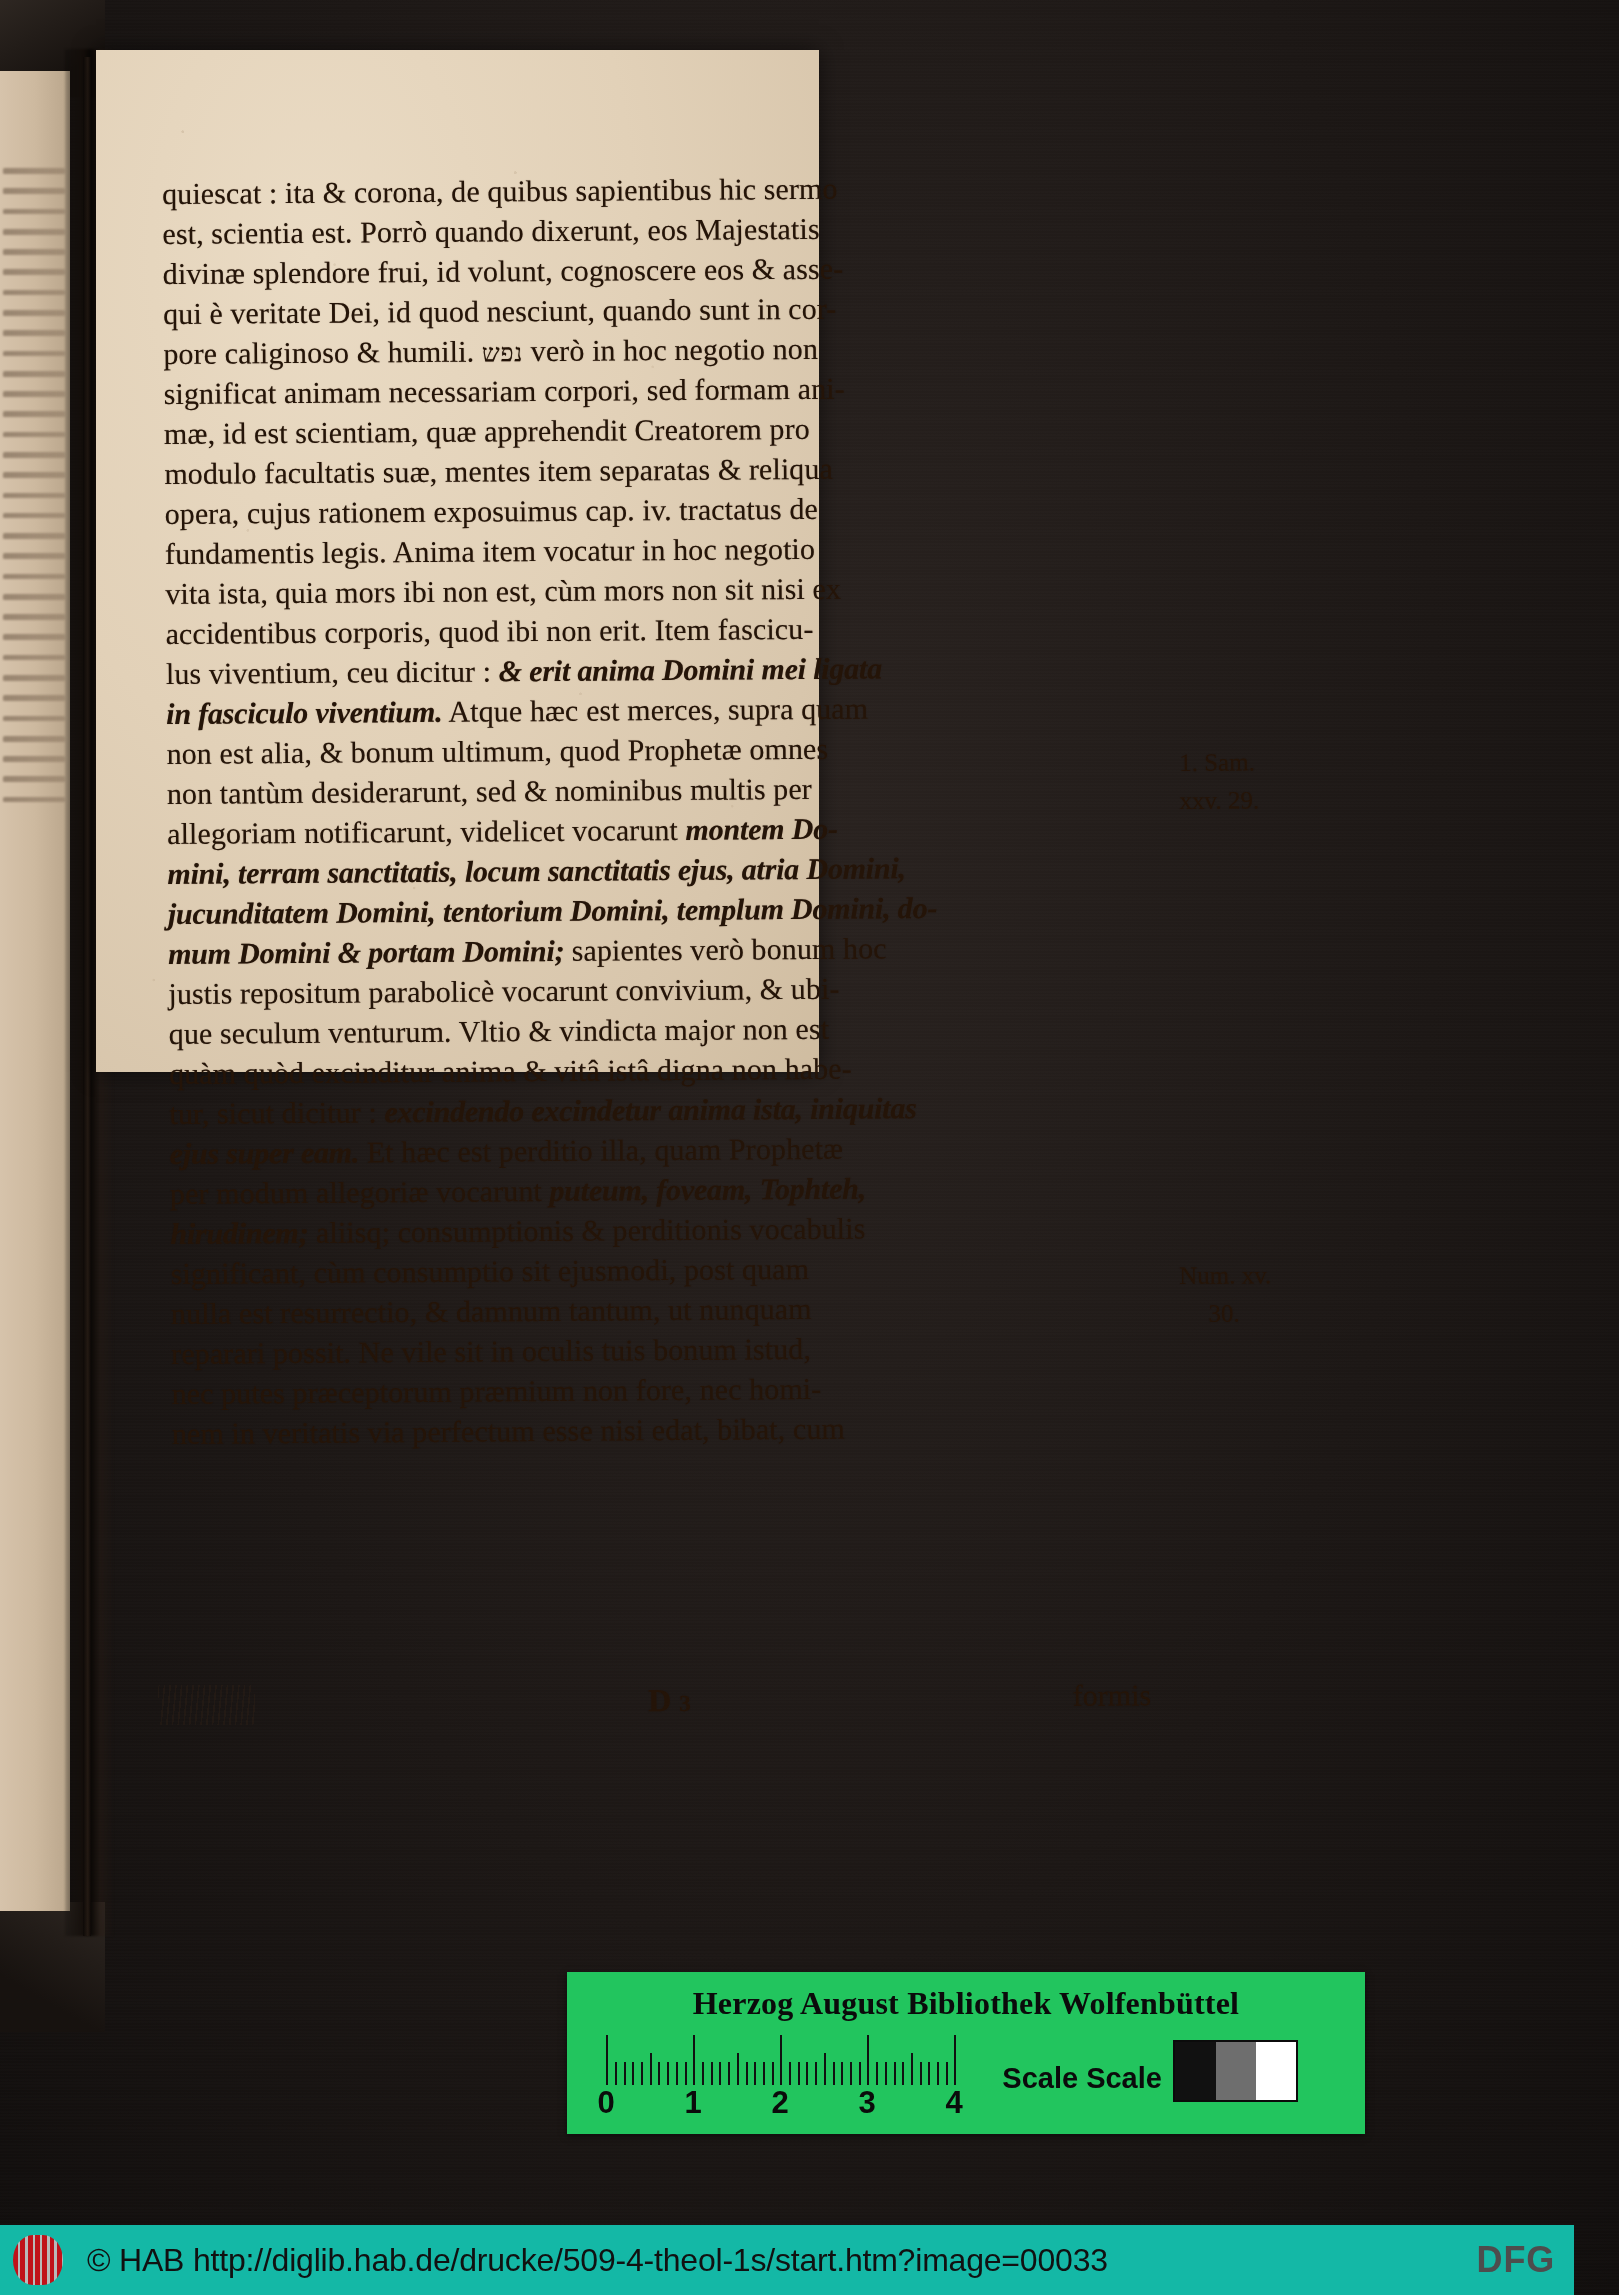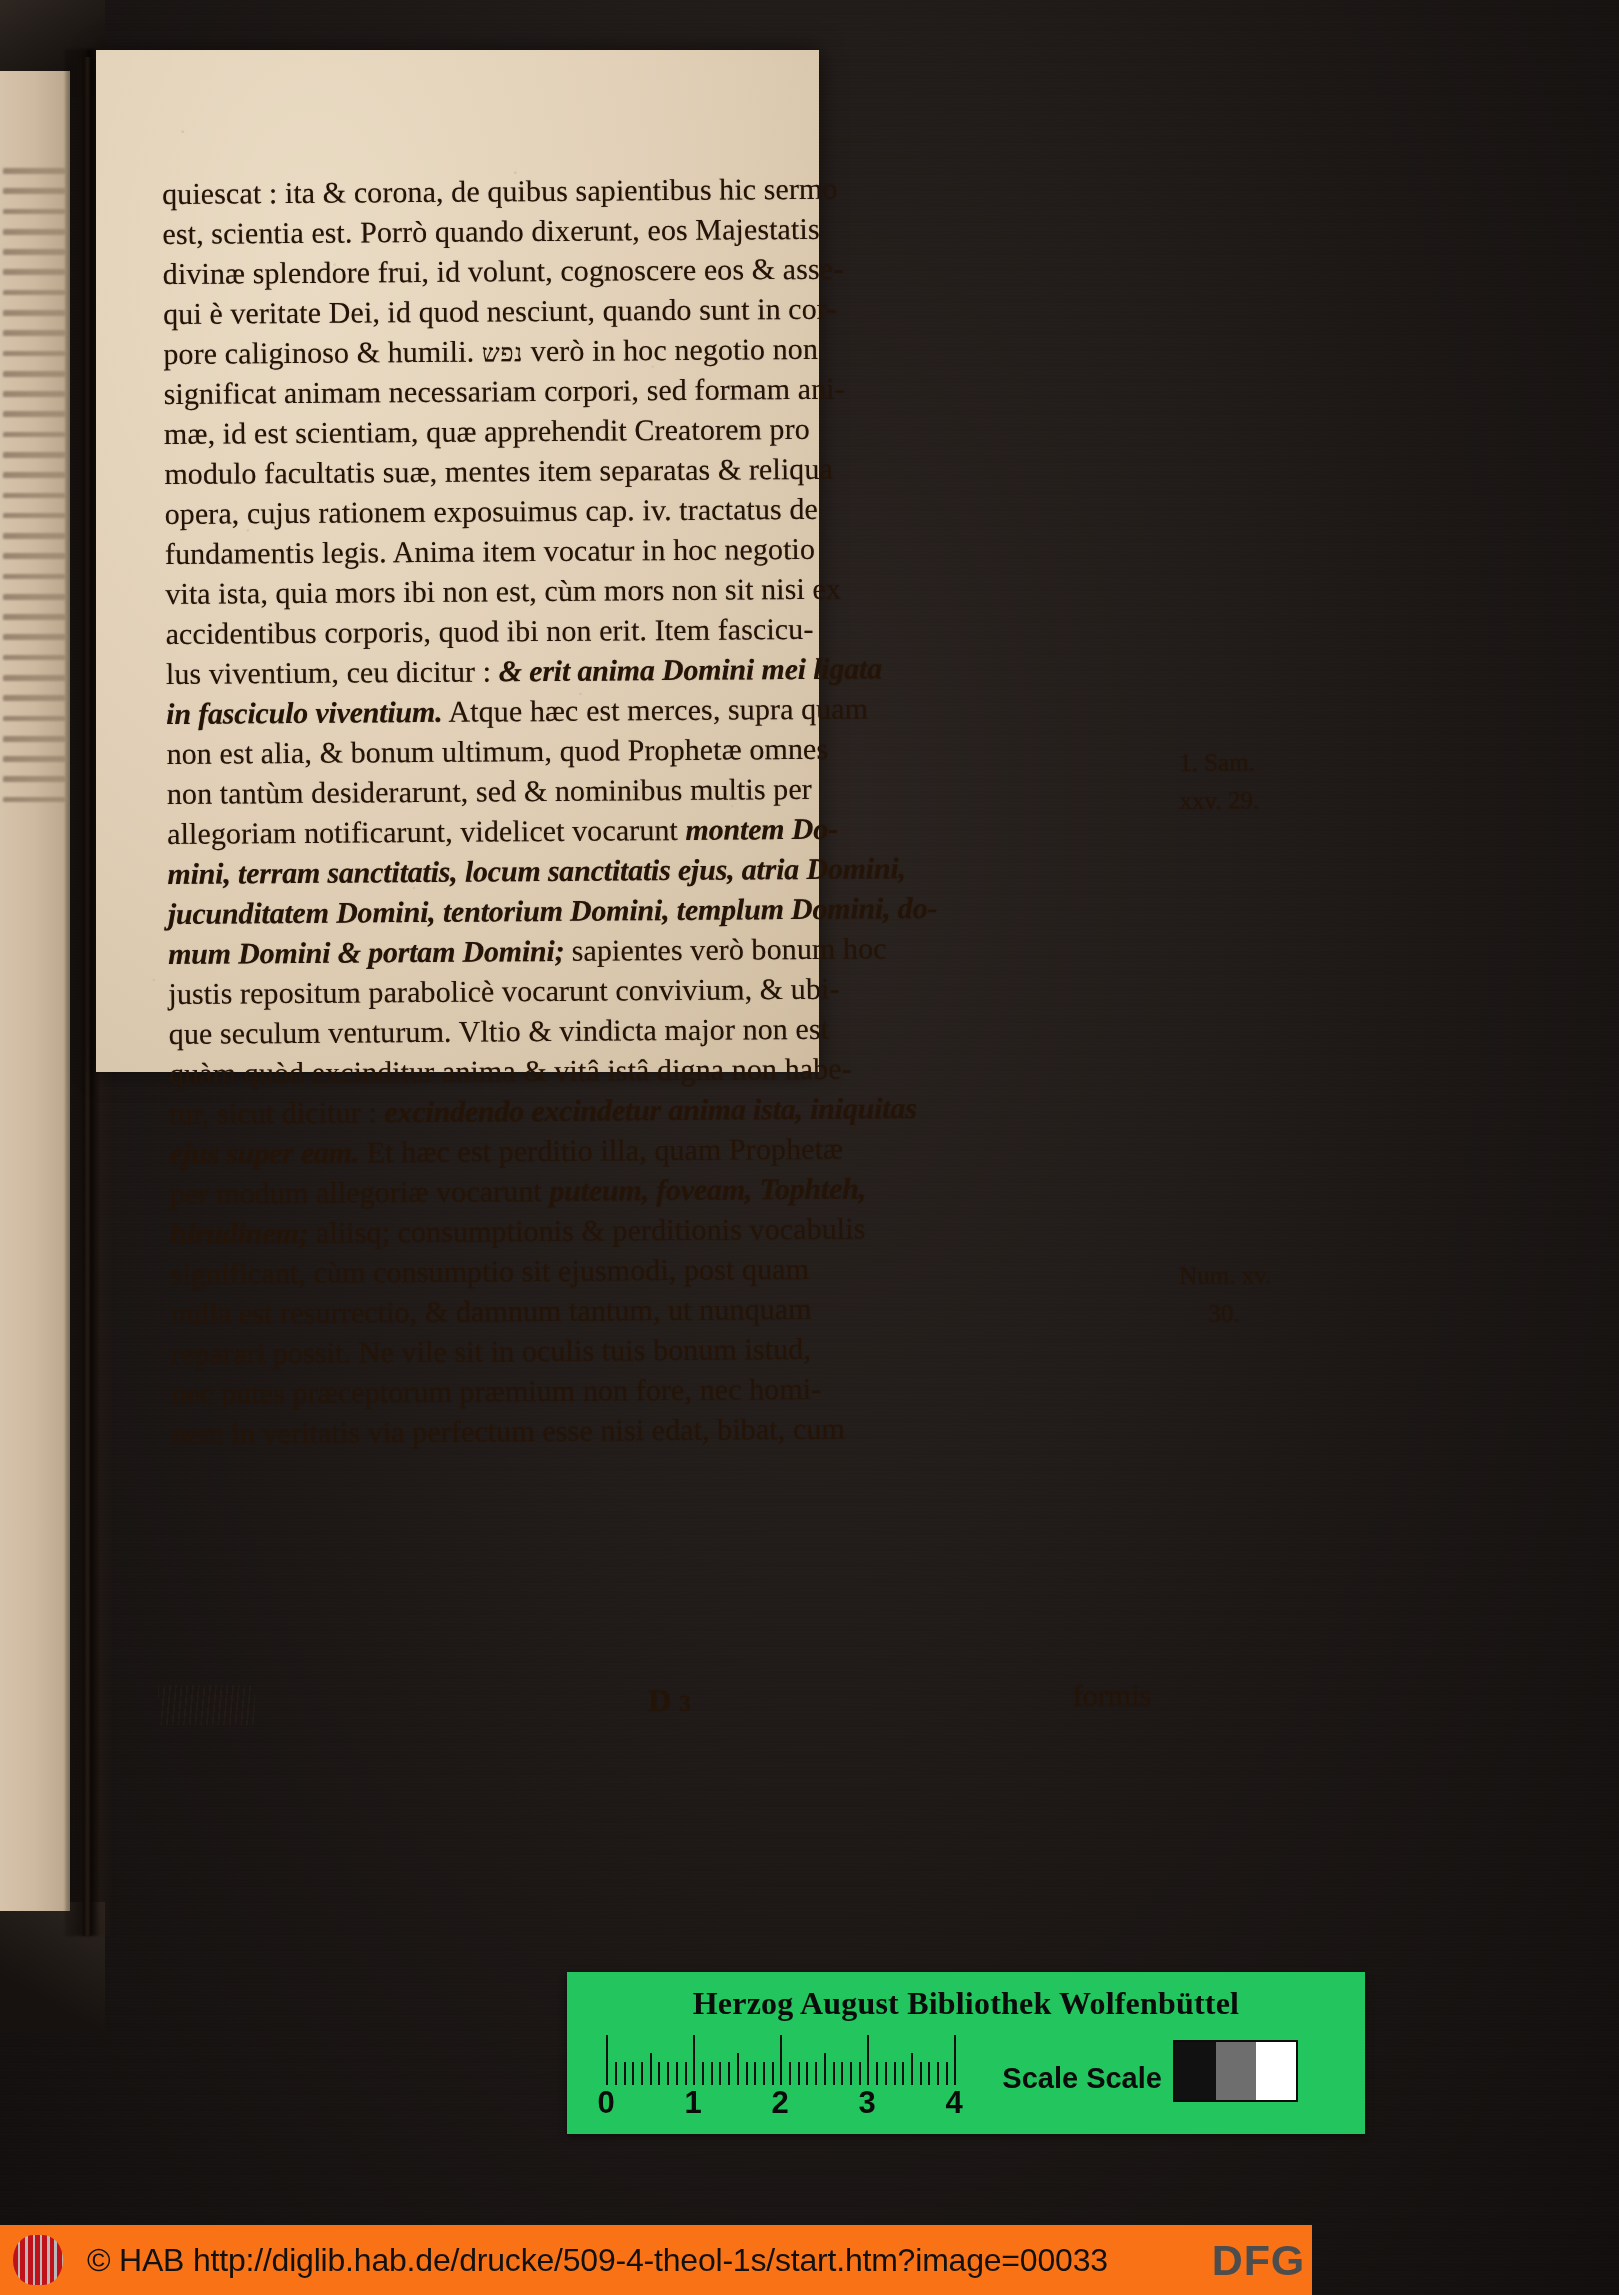--- a/index.html
+++ b/index.html
@@ -234,23 +234,23 @@
     width: 121px; height: 58px;
     border: 2.4px solid #0b0b0b;
     margin-bottom: 21px;
   }
   .gray-patches div{ flex:1; }
 
   
   .footer{
     position:absolute;
     left:0; bottom:0;
-    width: 1312px;
+    width: 1574px;
     height: 70px;
-    background: #f97316;
+    background: #14b8a6;
     display:flex;
     align-items:center;
   }
   .hab-logo{
     width: 50px; height: 50px;
     margin-left: 13px;
     flex: 0 0 auto;
     background:
       repeating-linear-gradient(90deg,
         #c0121a 0 4.9px, #b9b9b9 4.9px 7.3px);
@@ -266,24 +266,24 @@
   .footer-url{
     font-family:"Liberation Sans", sans-serif;
     font-size: 32px;
     color:#111;
     margin-left: 24px;
     white-space: nowrap;
     letter-spacing: -0.2px;
   }
   .dfg-logo{
     margin-left:auto;
-    margin-right: 7px;
+    margin-right: 19px;
     font-family:"Liberation Sans", sans-serif;
     font-weight: 800;
-    font-size: 43px;
+    font-size: 36px;
     color: #4d4d4d;
     letter-spacing: 0.8px;
   }
 
   
   .wedge-tl{
     position:absolute; left:0; top:0;
     width: 105px; height: 97px;
     background: linear-gradient(150deg,#2e2722 0%, #17120f 70%);
   }

